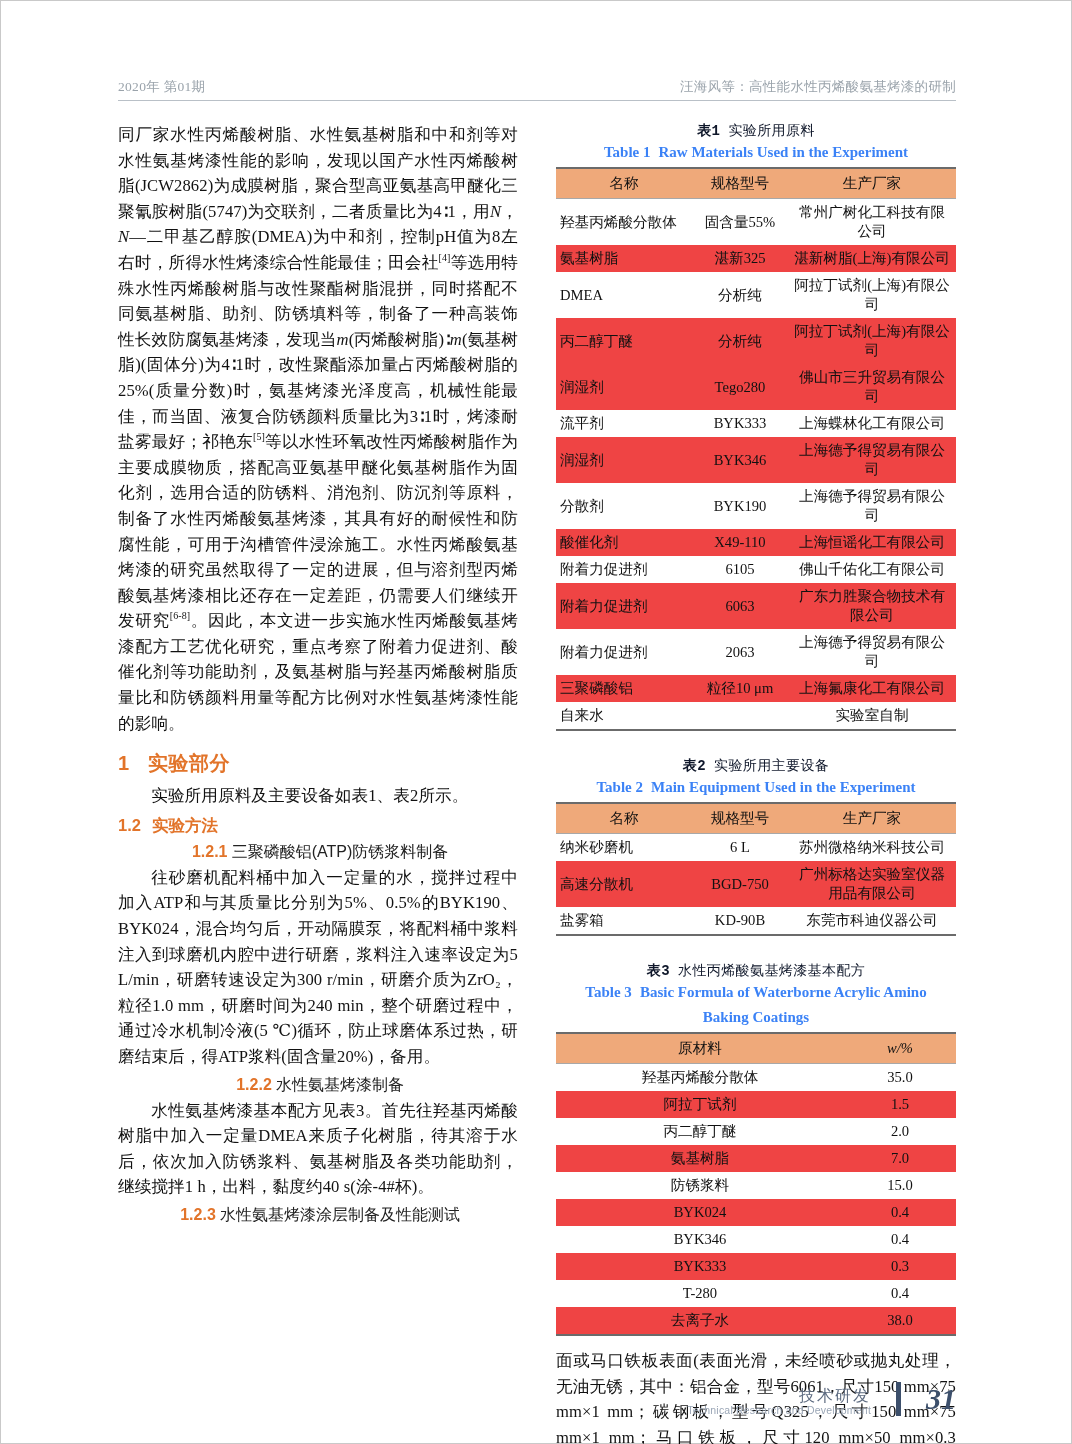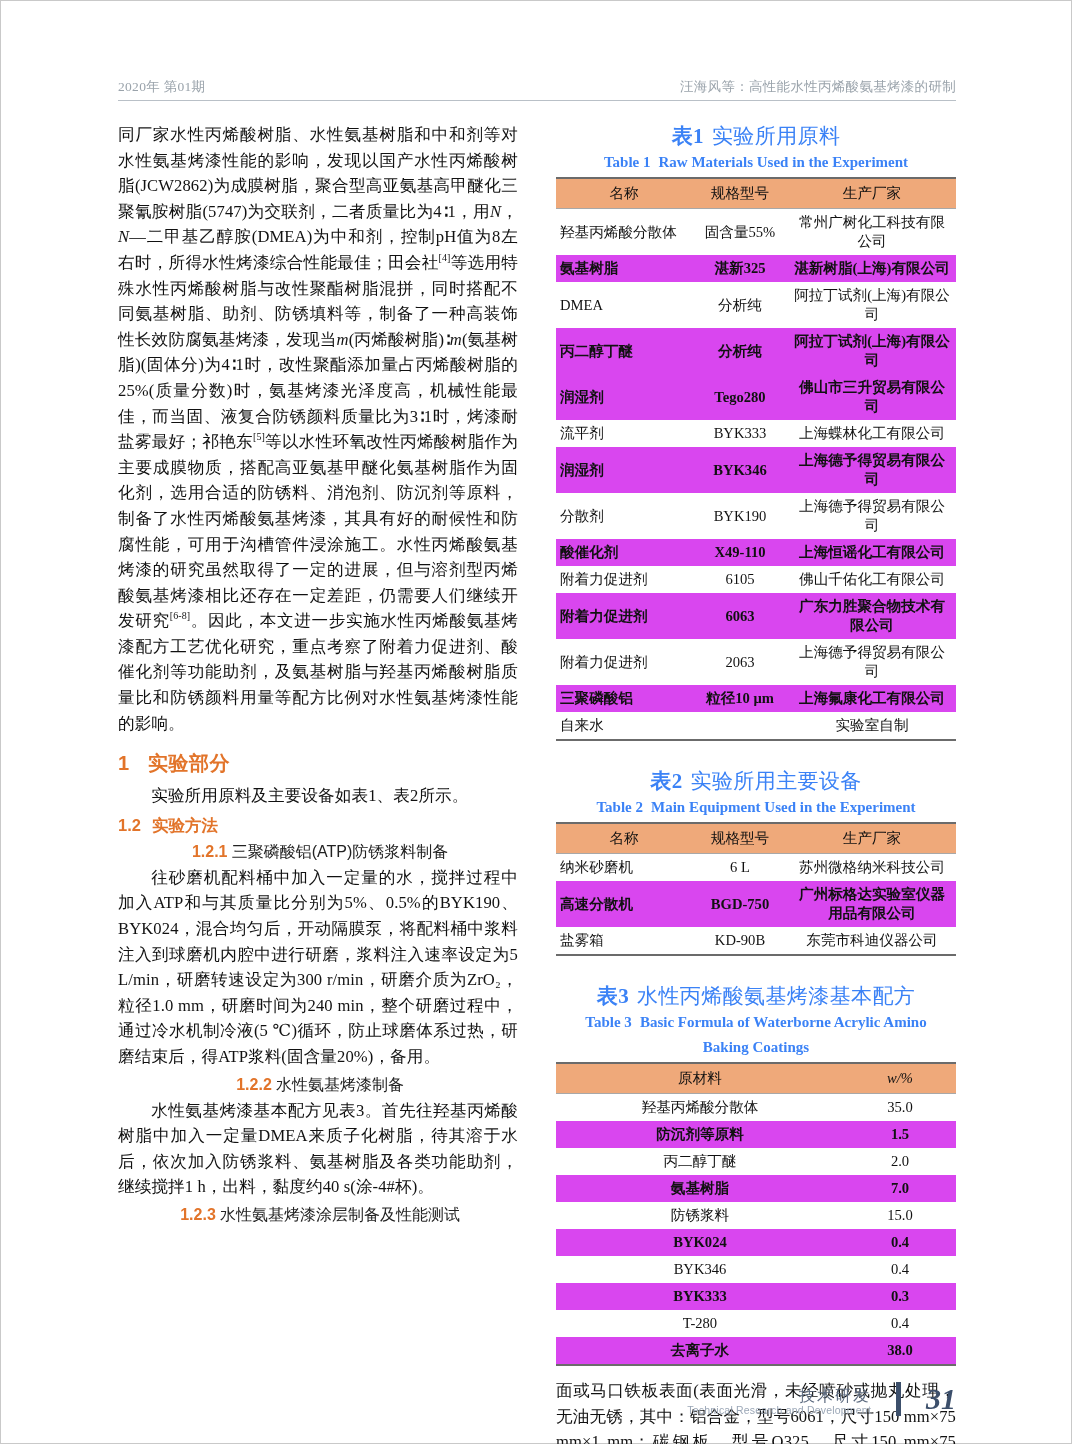--- a/index.html
+++ b/index.html
@@ -101,24 +101,24 @@
     display: inline-block;
     width: 44px;
     color: #E2742A;
     font-weight: bold;
   }
 
   
   .table-block { margin: 0 0 10px 0; }
   .tbl-caption-cn {
     text-align: center;
-    font-size: 21px;
-    color: #3b82f6;
+    font-size: 14px;
+    color: #0f172a;
     margin: 0 0 2px 0;
-    font-family: Liberation Serif, serif;
+    font-family: Liberation Mono, monospace;
     letter-spacing: 0.4px;
   }
   .tbl-caption-cn .tnum { font-weight: bold; margin-right: 8px; }
   .tbl-caption-en {
     text-align: center;
     font-size: 15px;
     font-weight: bold;
     color: #3b82f6;
     margin: 0 0 5px 0;
     line-height: 20px;
@@ -137,21 +137,21 @@
     vertical-align: middle;
   }
   table.data thead th {
     background: #EFA97A;
     font-weight: normal;
     text-align: center;
     border-top: 2px solid #6b6b6b;
     border-bottom: 1px solid #a8a8a8;
     padding: 5px 4px;
   }
-  table.data tbody tr.alt td { background: #d946ef; font-weight: bold; }
+  table.data tbody tr.alt td { background: #ef4444; }
   table.data tbody tr:last-child td { border-bottom: 2px solid #6b6b6b; }
   td.c-name { text-align: left;   padding-left: 6px; width: 34%; }
   td.c-spec { text-align: center; width: 24%; }
   td.c-maker{ text-align: center; width: 42%; }
   
   td.f-name { text-align: center; width: 72%; }
   td.f-val  { text-align: center; width: 28%; }
   th.f-val  { font-style: italic; }
 
   
@@ -380,21 +380,21 @@
             <th class="f-name">原材料</th>
             <th class="f-val">w/%</th>
           </tr>
         </thead>
         <tbody>
           <tr>
             <td class="f-name">羟基丙烯酸分散体</td>
             <td class="f-val">35.0</td>
           </tr>
           <tr class="alt">
-            <td class="f-name">防沉剂等原料</td>
+            <td class="f-name">阿拉丁试剂</td>
             <td class="f-val">1.5</td>
           </tr>
           <tr>
             <td class="f-name">丙二醇丁醚</td>
             <td class="f-val">2.0</td>
           </tr>
           <tr class="alt">
             <td class="f-name">氨基树脂</td>
             <td class="f-val">7.0</td>
           </tr>

